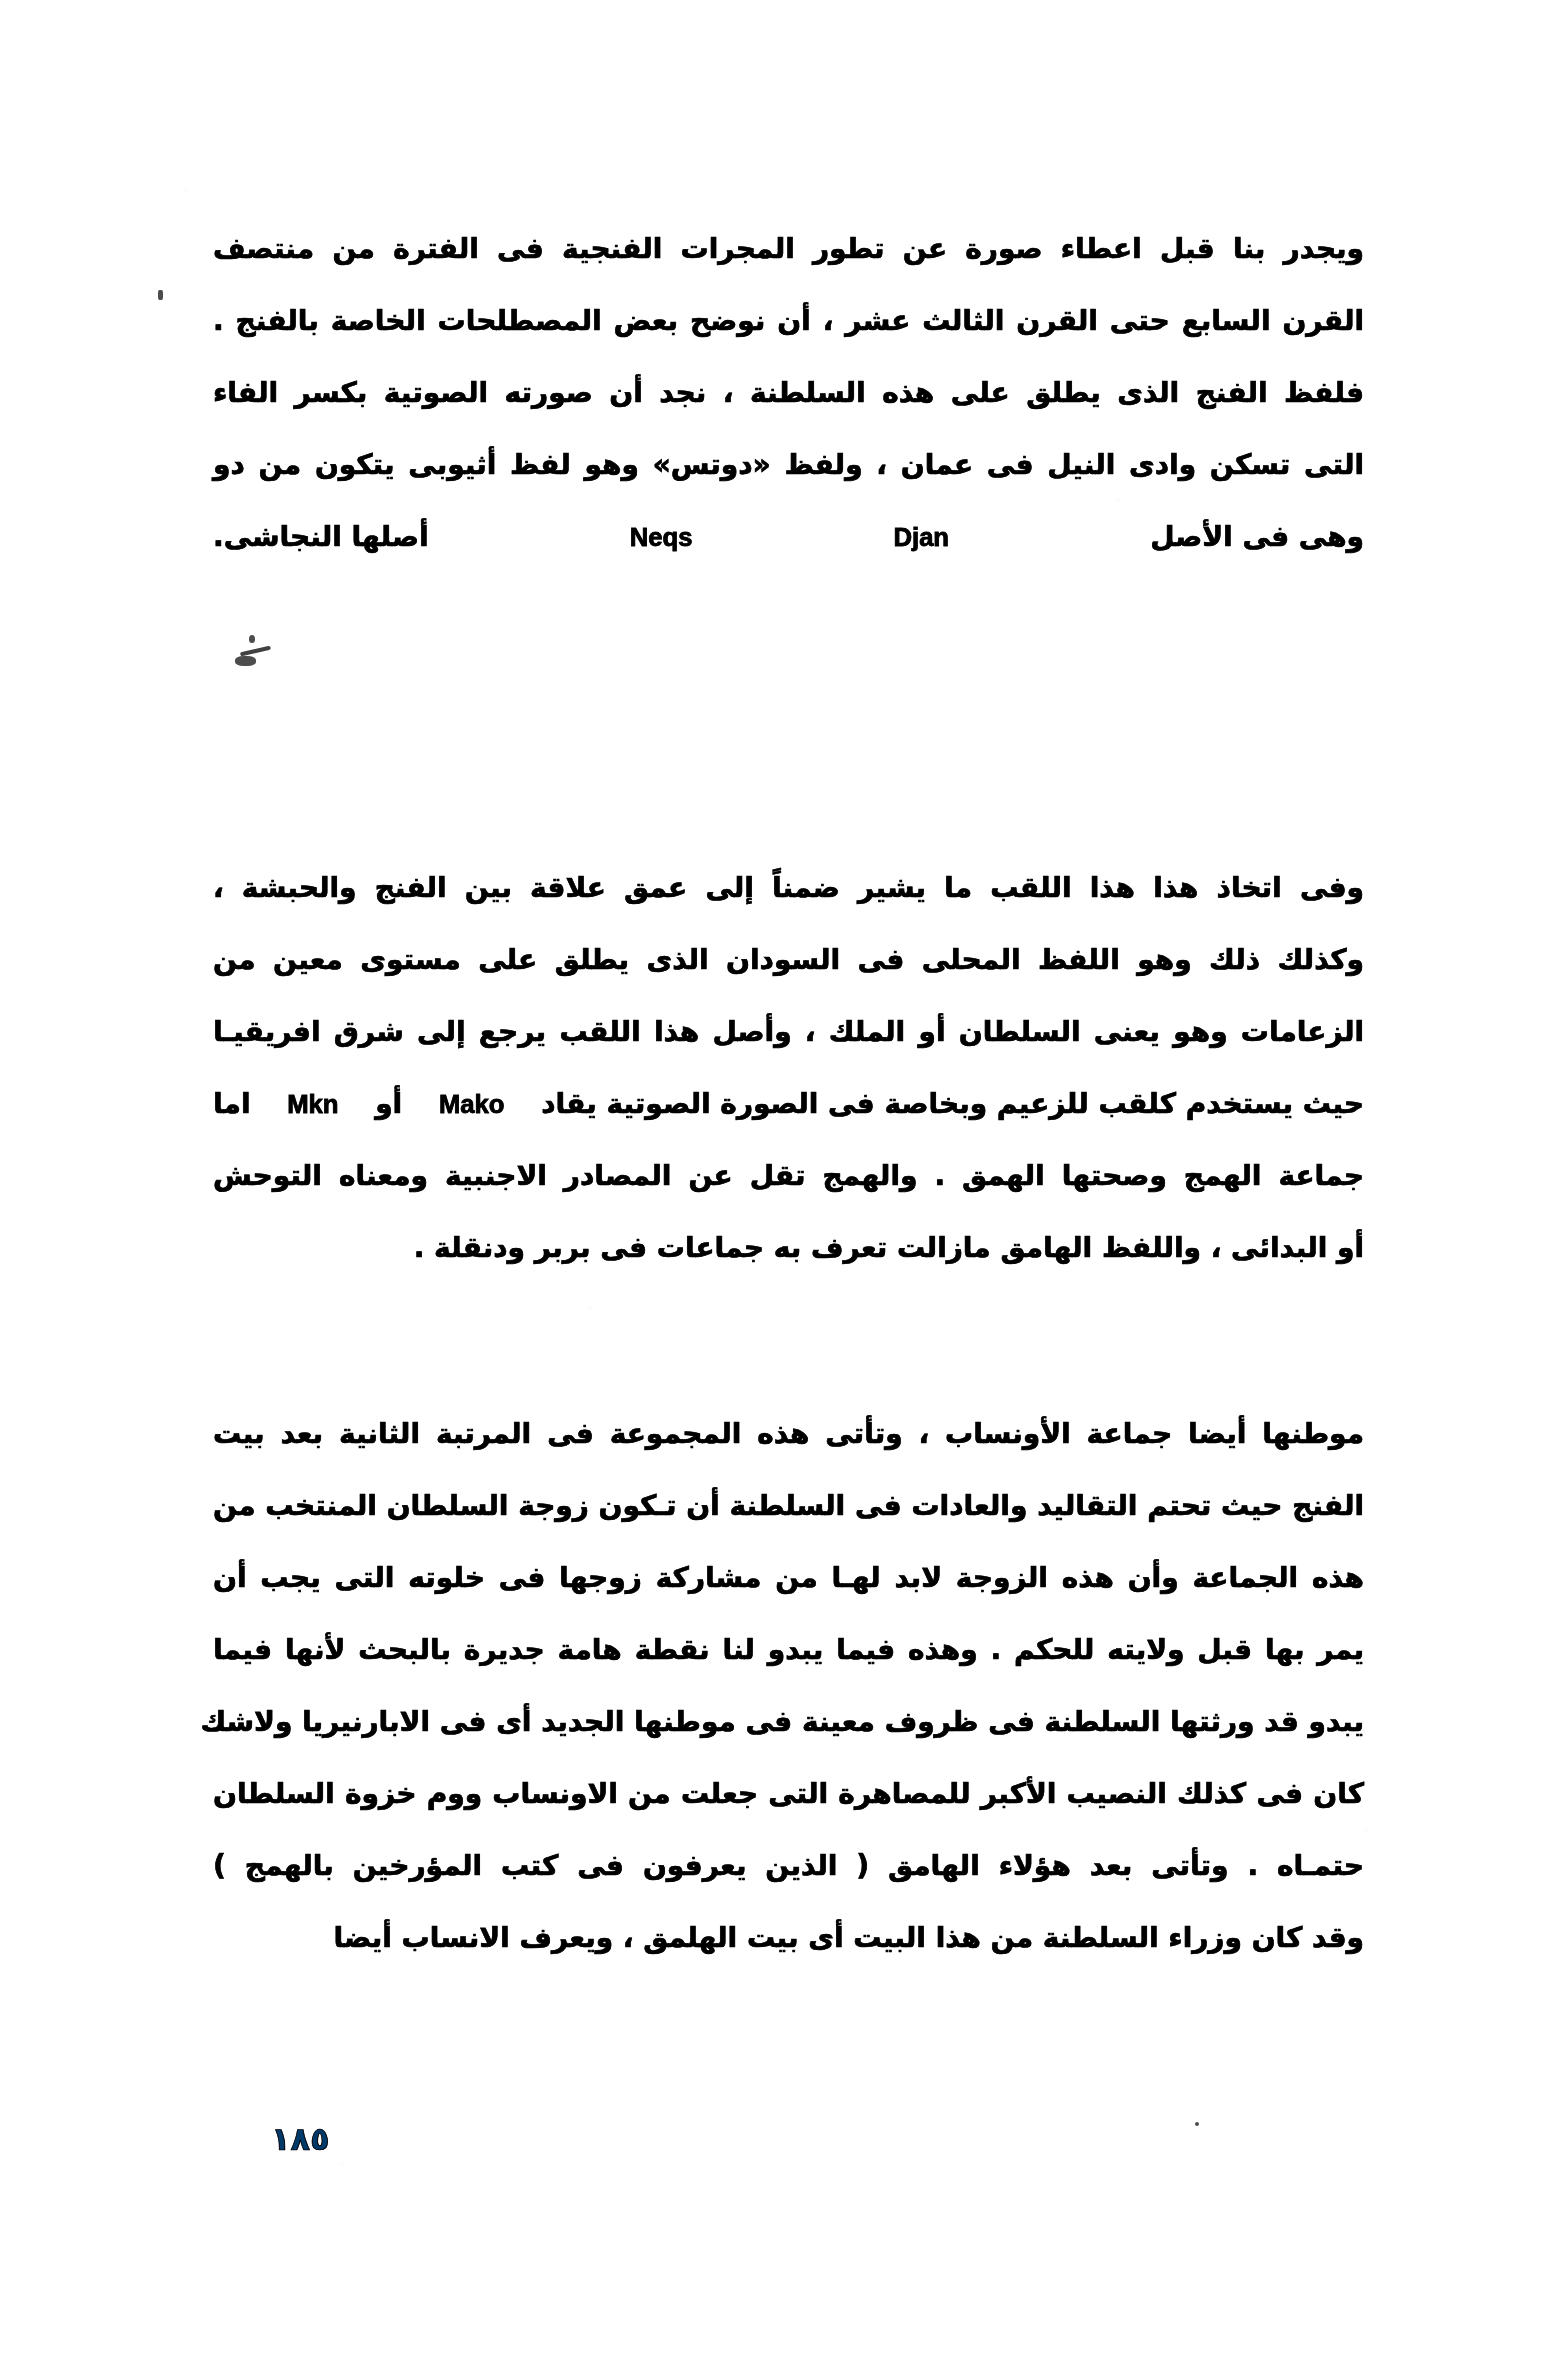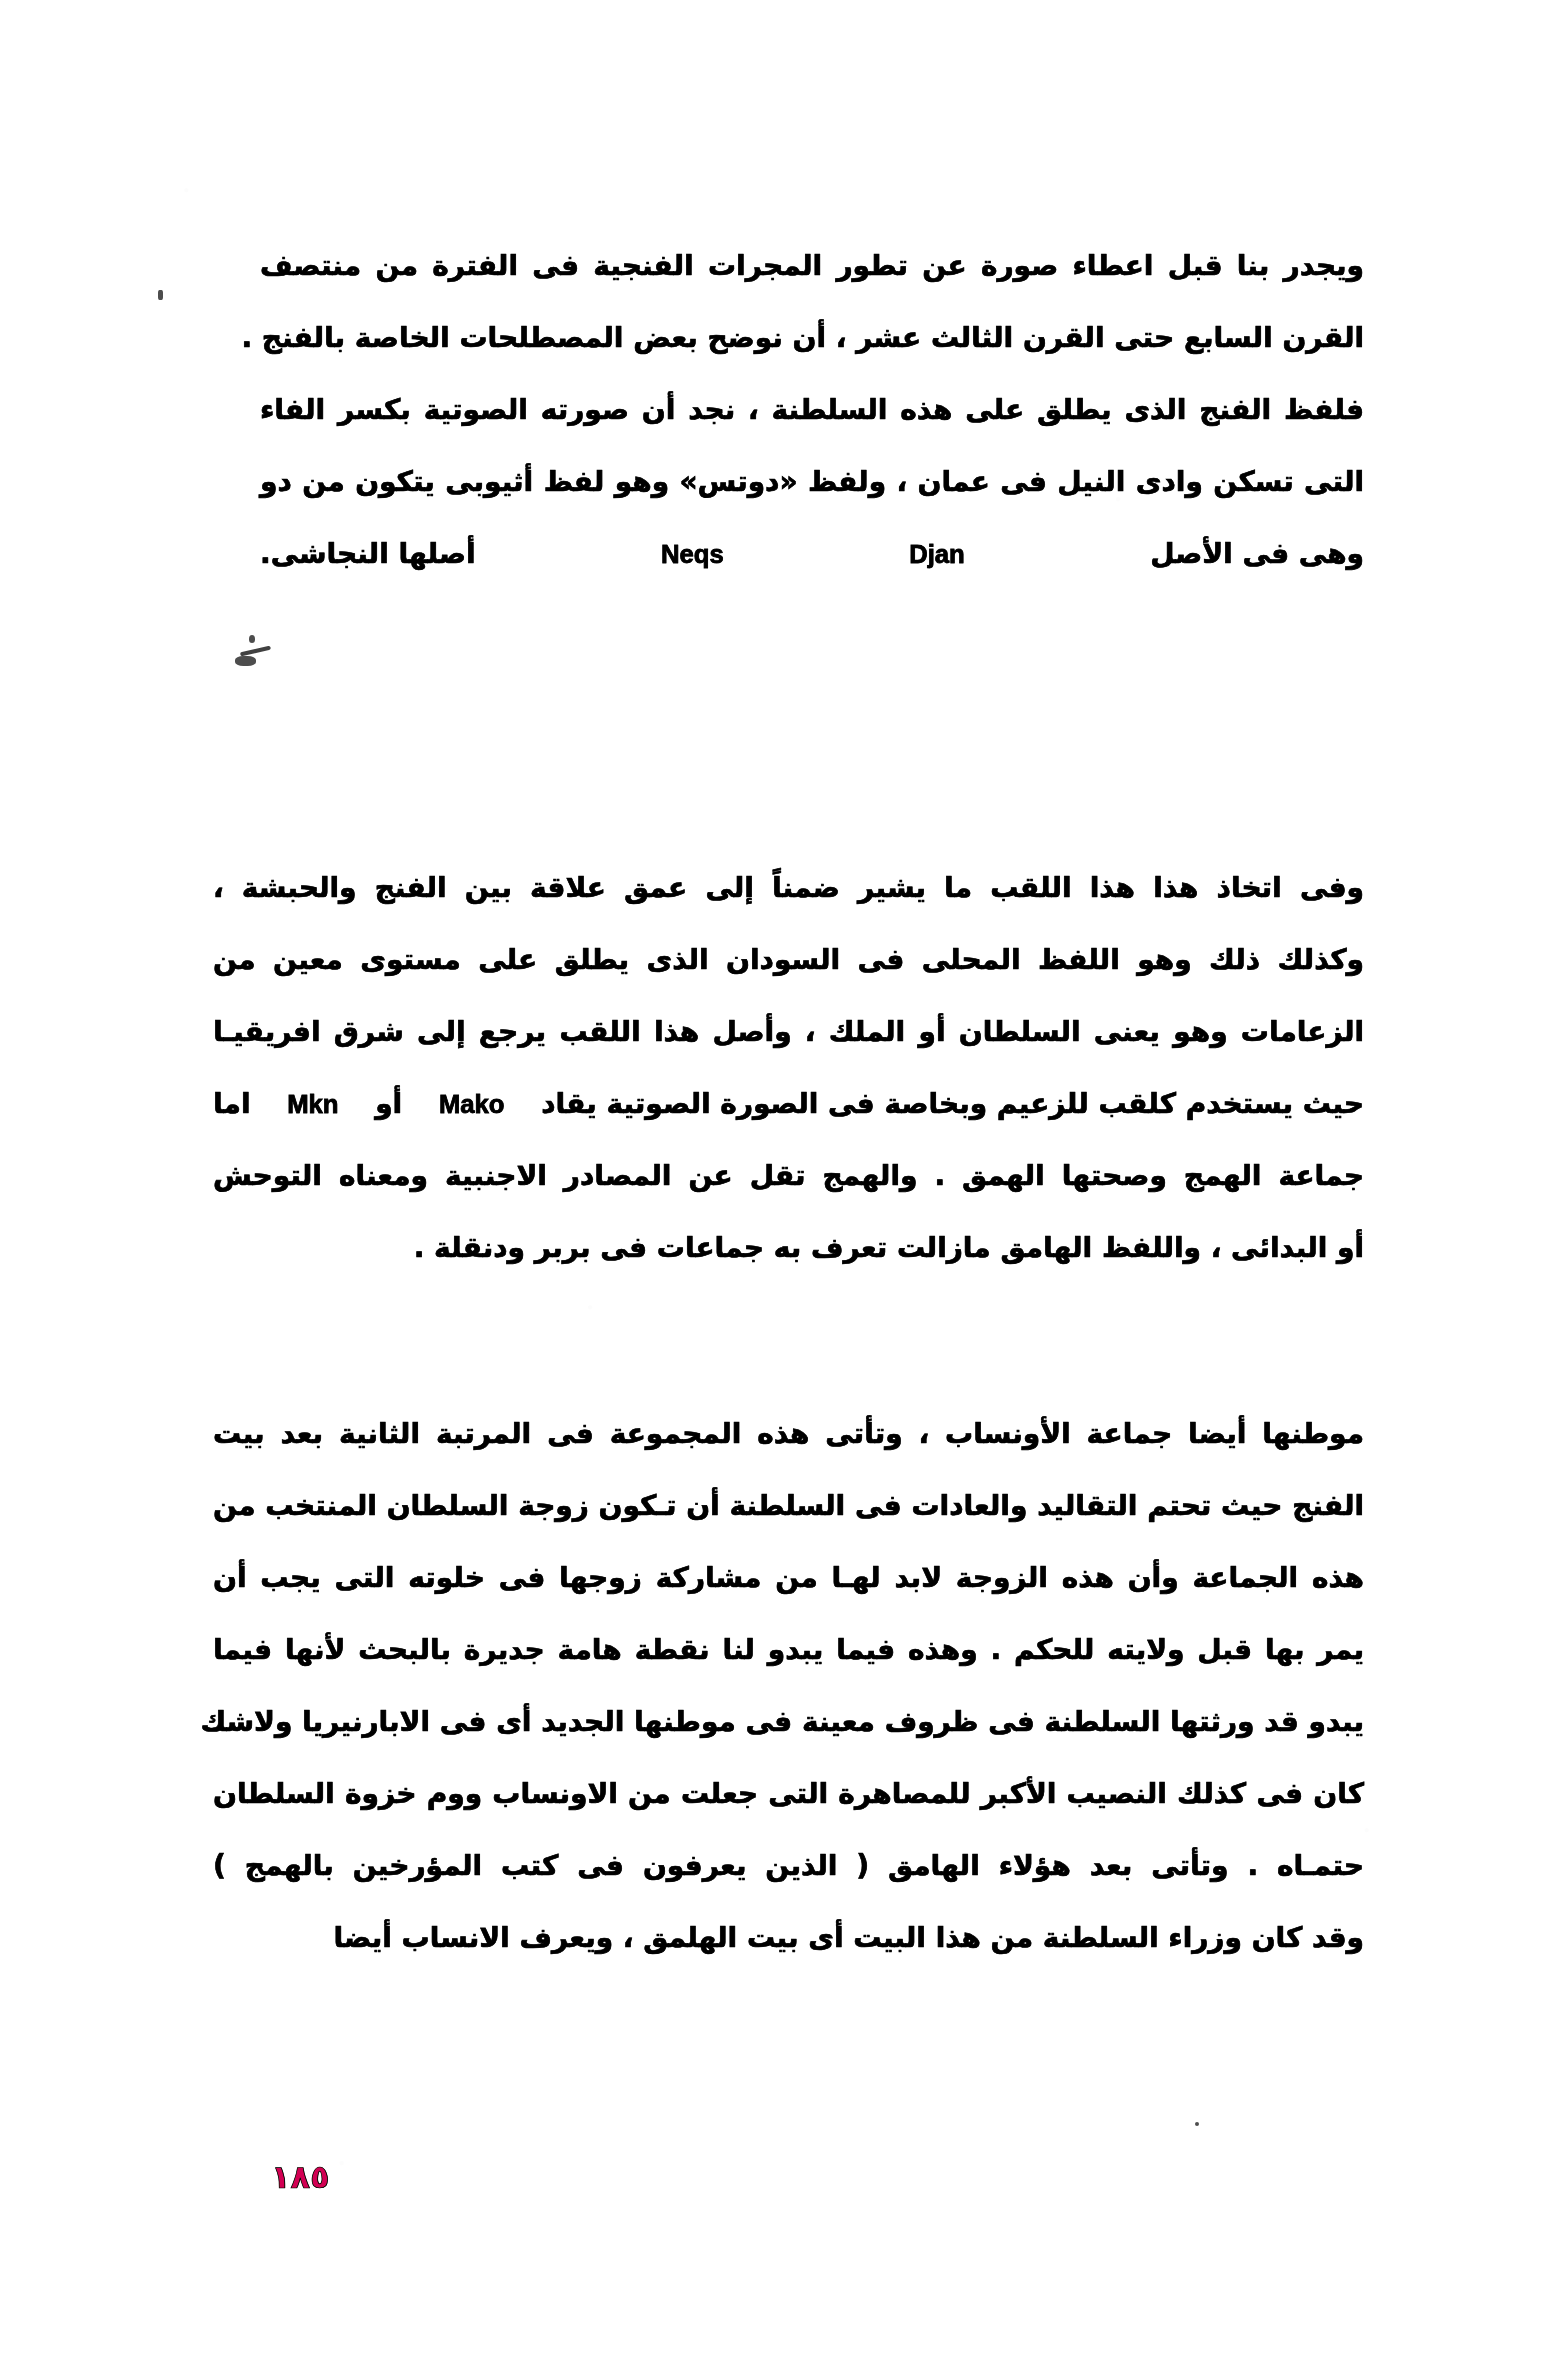--- a/index.html
+++ b/index.html
@@ -68,39 +68,38 @@
   .lat {
     font-family: Liberation Sans, sans-serif;
     font-weight: 700;
     font-size: 25.6px;
     direction: ltr;
     display: inline-block;
     -webkit-text-stroke: 0.8px #000;
   }
 
   
-  #para-1 { top: 230px; margin-left: 47px; }
+  #para-1 { top: 213px; }
   #para-2 { top: 852px; }
   #para-3 { top: 1398px; }
 
   .para + .para { margin-top: 0; }
 
   .page-number {
     position: absolute;
     left: 271px;
     top: 2120px;
     font-family: "DejaVu Sans", sans-serif;
     font-weight: 700;
     font-size: 32px;
-    color: #be185d;
+    color: #0c4a6e;
     direction: rtl;
     -webkit-text-stroke: 0.7px #000;
     text-shadow: 0.5px 0.3px 0 rgba(0,0,0,0.55);
     filter: blur(0.2px) contrast(1.3);
-    margin-top: 38px;
   }
 
   
   .speck { position: absolute; background: #111; border-radius: 50%; opacity: .75; }
   .smudge { position: absolute; background: #111; opacity: .8; }
 </style>
 </head>
 <body>
 
 <div class="page">

